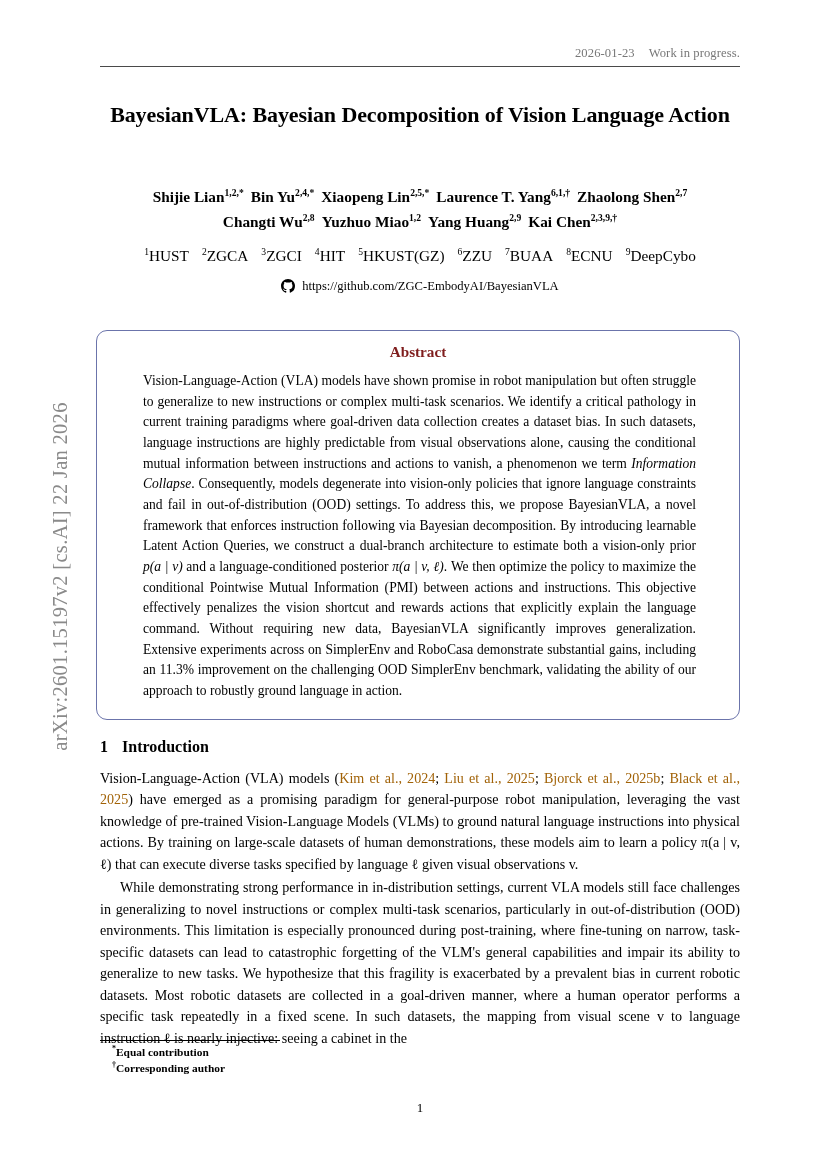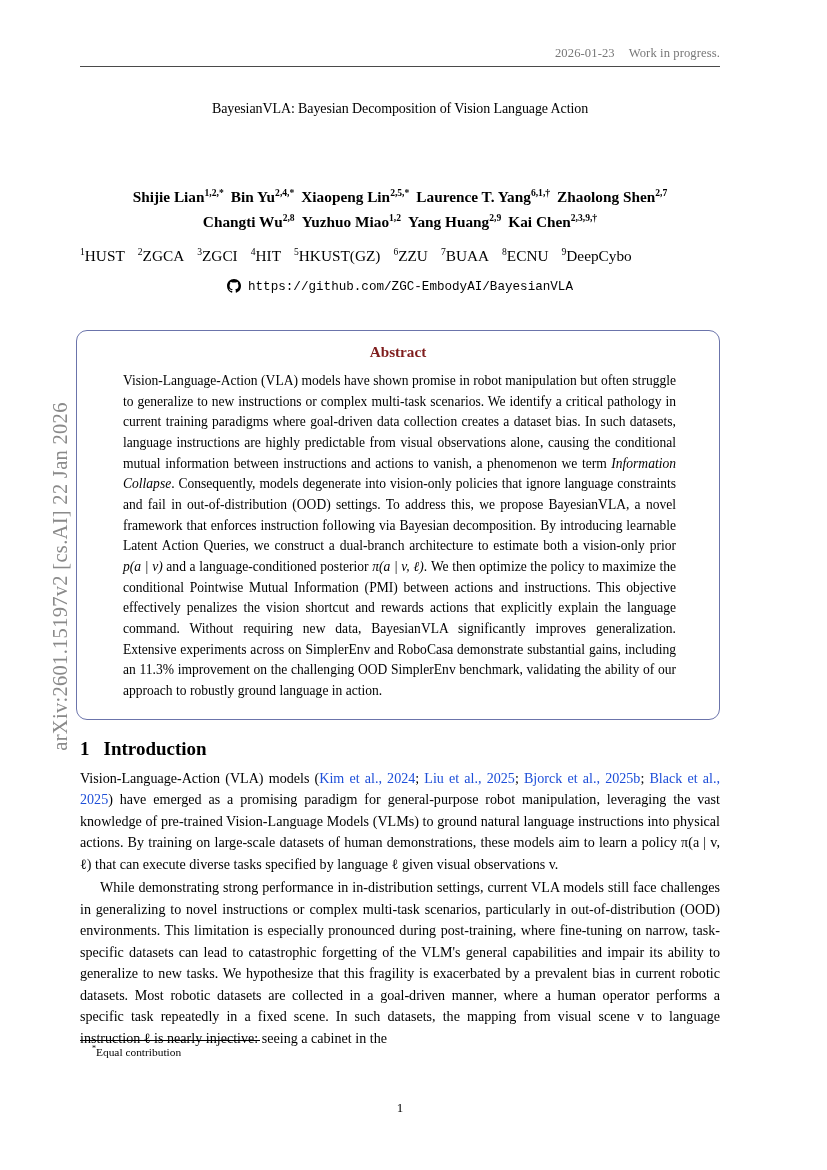--- a/index.html
+++ b/index.html
@@ -35,21 +35,21 @@
     font-family: "Liberation Serif", "DejaVu Serif", serif;
     font-size: 20.5px;
     letter-spacing: 0.3px;
     color: #8a8a8a;
     white-space: nowrap;
   }
 
   
   #page-column {
     position: absolute;
-    left: 80px;
+    left: 100px;
     top: 0;
     width: 640px;
     height: 1170px;
   }
 
   
   #page-header {
     position: absolute;
     top: 46px;
     left: 0;
@@ -69,22 +69,22 @@
     background: #4a4a4a;
   }
 
   
   #paper-title {
     position: absolute;
     top: 100px;
     left: 4px;
     width: 632px;
     text-align: center;
-    font-size: 14px;
-    font-weight: normal;
+    font-size: 22px;
+    font-weight: bold;
     line-height: 1.34;
     letter-spacing: -0.1px;
   }
 
   
   #author-block {
     position: absolute;
     top: 185px;
     left: 0;
     width: 640px;
@@ -101,39 +101,40 @@
   }
   .author-name { white-space: nowrap; text-align: center; }
   .author-sep { display: inline-block; width: 7px; }
 
   
   #affiliation-block {
     position: absolute;
     top: 245px;
     left: 0;
     width: 640px;
+    text-align: center;
     font-size: 15.3px;
     line-height: 1.4;
   }
   #affiliation-block sup {
     font-size: 9.6px;
     vertical-align: super;
     line-height: 0;
   }
   .affil-item { white-space: nowrap; }
   .affil-gap { display: inline-block; width: 13px; }
 
   
   #repo-line {
     position: absolute;
     top: 279px;
     left: 0;
     width: 640px;
     text-align: center;
-    font-family: Liberation Mono, monospace;
+    font-family: Liberation Serif, serif;
     font-size: 12.6px;
     letter-spacing: 0px;
     white-space: nowrap;
   }
   #repo-line .gh-icon {
     display: inline-block;
     vertical-align: -3px;
     margin-right: 7px;
   }
 
@@ -174,59 +175,59 @@
     font-style: italic;
   }
   .bold { font-weight: normal; }
   .ital { font-style: italic; }
 
   
   #section-intro-heading {
     position: absolute;
     top: 738px;
     left: 0;
-    font-size: 19px;
+    font-size: 16px;
     font-weight: bold;
   }
   #section-intro-heading .sec-num { margin-right: 14px; }
 
   
   #intro-body {
     position: absolute;
     top: 768px;
     left: 0;
     width: 640px;
     font-size: 14.1px;
     line-height: 1.525;
     text-align: justify;
     text-justify: inter-word;
   }
   #intro-body p { margin: 0 0 0 0; }
   #intro-body p.indented { text-indent: 20px; margin-top: 2px; }
-  .cite { color: #1d4ed8; }
+  .cite { color: #a16207; }
 
   
   #footnote-rule {
     position: absolute;
     top: 1040px;
     left: 0;
     width: 180px;
     height: 1px;
     background: #000000;
   }
   #footnotes {
     position: absolute;
     top: 1044px;
     left: 0;
     width: 400px;
     font-size: 11.4px;
     line-height: 1.42;
   }
   #footnotes sup { font-size: 8px; vertical-align: super; line-height: 0; }
-  #footnotes .fn-line { white-space: nowrap; padding-left: 12px; }
+  #footnotes .fn-line { white-space: nowrap; padding-left: 12px; font-weight: bold; }
 
   
   #page-number {
     position: absolute;
     top: 1100px;
     left: 0;
     width: 640px;
     text-align: center;
     font-size: 13px;
   }
@@ -274,17 +275,18 @@
   </div>
 
   <div id="intro-body">
     <p id="intro-p1"><span>Vision-Language-Action (VLA) models (</span><span class="cite">Kim et al., 2024</span><span>; </span><span class="cite">Liu et al., 2025</span><span>; </span><span class="cite">Bjorck et al., 2025b</span><span>; </span><span class="cite">Black et al., 2025</span><span>) have emerged as a promising paradigm for general-purpose robot manipulation, leveraging the vast knowledge of pre-trained Vision-Language Models (VLMs) to ground natural language instructions into physical actions. By training on large-scale datasets of human demonstrations, these models aim to learn a policy </span><span class="mathit">π(a | v, ℓ)</span><span> that can execute diverse tasks specified by language </span><span class="mathit">ℓ</span><span> given visual observations </span><span class="mathit">v</span><span>.</span></p>
     <p id="intro-p2" class="indented"><span>While demonstrating strong performance in in-distribution settings, current VLA models still face challenges in generalizing to novel instructions or complex multi-task scenarios, particularly in out-of-distribution (OOD) environments. This limitation is especially pronounced during post-training, where fine-tuning on narrow, task-specific datasets can lead to catastrophic forgetting of the VLM's general capabilities and impair its ability to generalize to new tasks. We hypothesize that this fragility is exacerbated by a prevalent bias in current robotic datasets. Most robotic datasets are collected in a goal-driven manner, where a human operator performs a specific task repeatedly in a fixed scene. In such datasets, the mapping from visual scene </span><span class="mathit">v</span><span> to language instruction </span><span class="mathit">ℓ</span><span> is nearly injective: seeing a cabinet in the</span></p>
   </div>
 
   <div id="footnote-rule"></div>
   <div id="footnotes">
       <div class="fn-line"><sup>*</sup><span>Equal contribution</span></div>
+      <div class="fn-line"><sup>†</sup><span>Corresponding author</span></div>
     </div>
 
   <div id="page-number">1</div>
 
 </div>
 
 </body></html>

